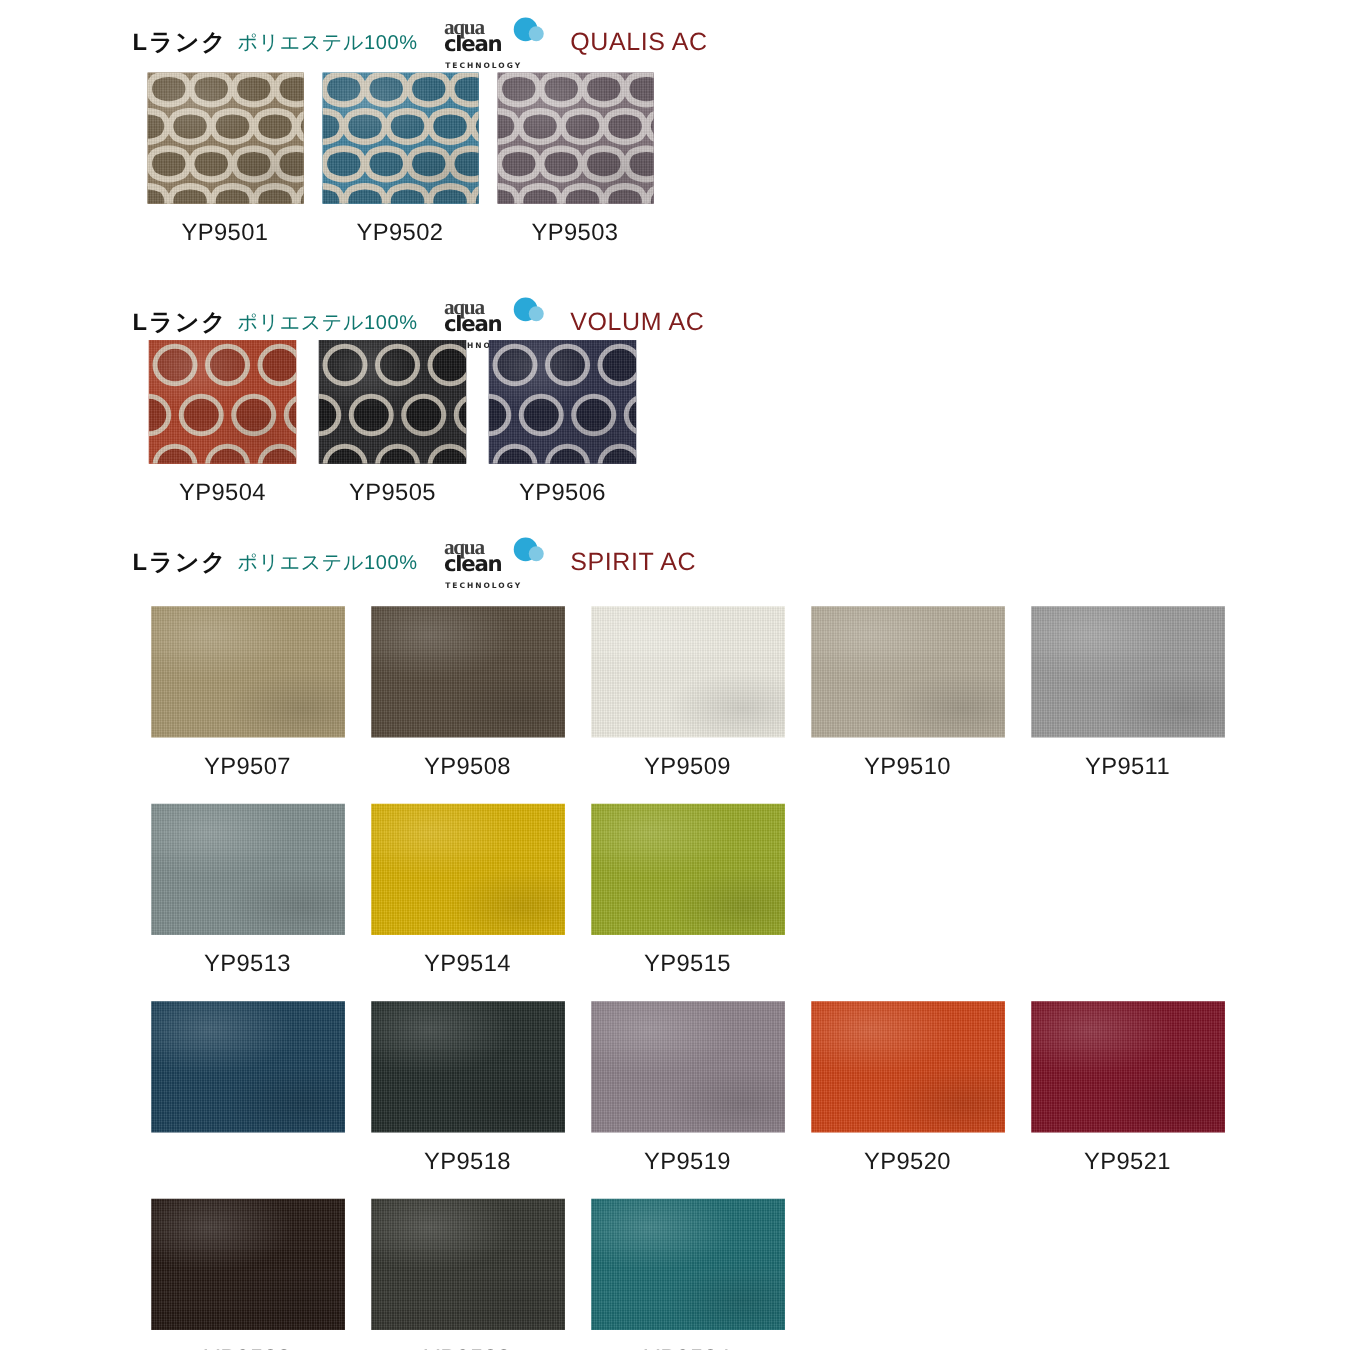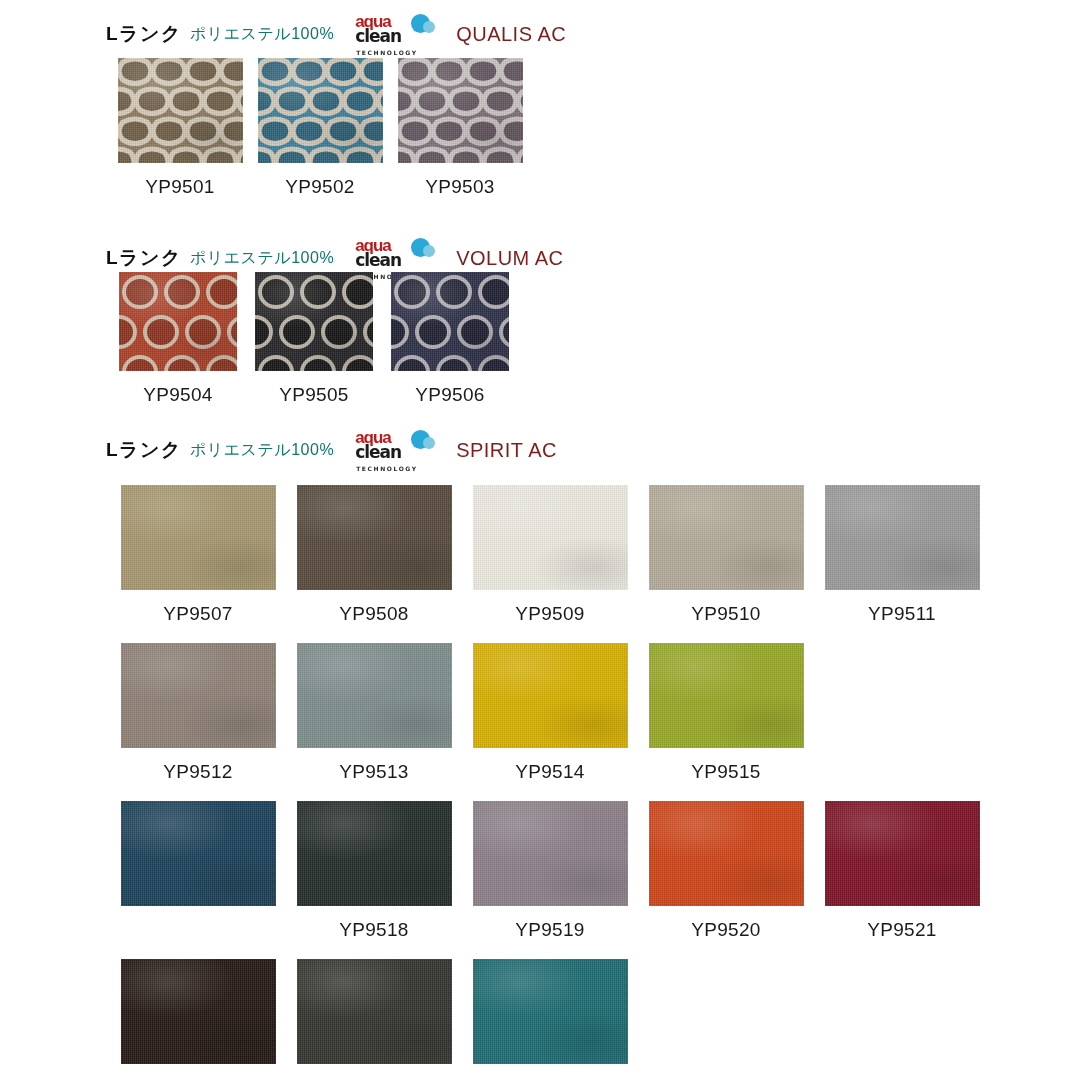--- a/index.html
+++ b/index.html
@@ -57,26 +57,26 @@
   }
   .aqualogo .logo-box {
     position: absolute;
     inset: 0;
     background: #ffffff;
   }
   .aqualogo .word1 {
     position: absolute;
     left: 3px;
     top: 1px;
-    font-family: Liberation Sans, sans-serif;
+    font-family: Liberation Serif, serif;
     font-weight: bold;
     font-size: 17px;
     line-height: 17px;
     letter-spacing: -1px;
-    color: #b91c1c;
+    color: #404040;
   }
   .aqualogo .word2 {
     position: absolute;
     left: 3px;
     top: 16px;
     font-family: "DejaVu Sans", sans-serif;
     font-weight: bold;
     font-size: 17px;
     line-height: 17px;
     letter-spacing: -1px;
@@ -454,27 +454,20 @@
       <div class="swatch-cell" style="width: 176px;">
         <div class="swatch" style="width: 155px; height: 105px; background: rgb(154, 154, 154);">
           <div class="weave"></div>
           <div class="sheen"></div>
         </div>
         <div class="swatch-label" style="margin-top: 14px;">YP9511</div>
       </div>
     </div>
     <div class="swatch-grid" style="position: absolute; left: 0px; top: 158px;">
       <div class="swatch-cell" style="width: 176px;">
-        <div class="swatch" style="width: 155px; height: 105px; background: rgb(142, 128, 119);">
-          <div class="weave"></div>
-          <div class="sheen"></div>
-        </div>
-        <div class="swatch-label" style="margin-top: 14px;">YP9512</div>
-      </div>
-      <div class="swatch-cell" style="width: 176px;">
         <div class="swatch" style="width: 155px; height: 105px; background: rgb(126, 141, 141);">
           <div class="weave"></div>
           <div class="sheen"></div>
         </div>
         <div class="swatch-label" style="margin-top: 14px;">YP9513</div>
       </div>
       <div class="swatch-cell" style="width: 176px;">
         <div class="swatch" style="width: 155px; height: 105px; background: rgb(214, 176, 4);">
           <div class="weave"></div>
           <div class="sheen"></div>

